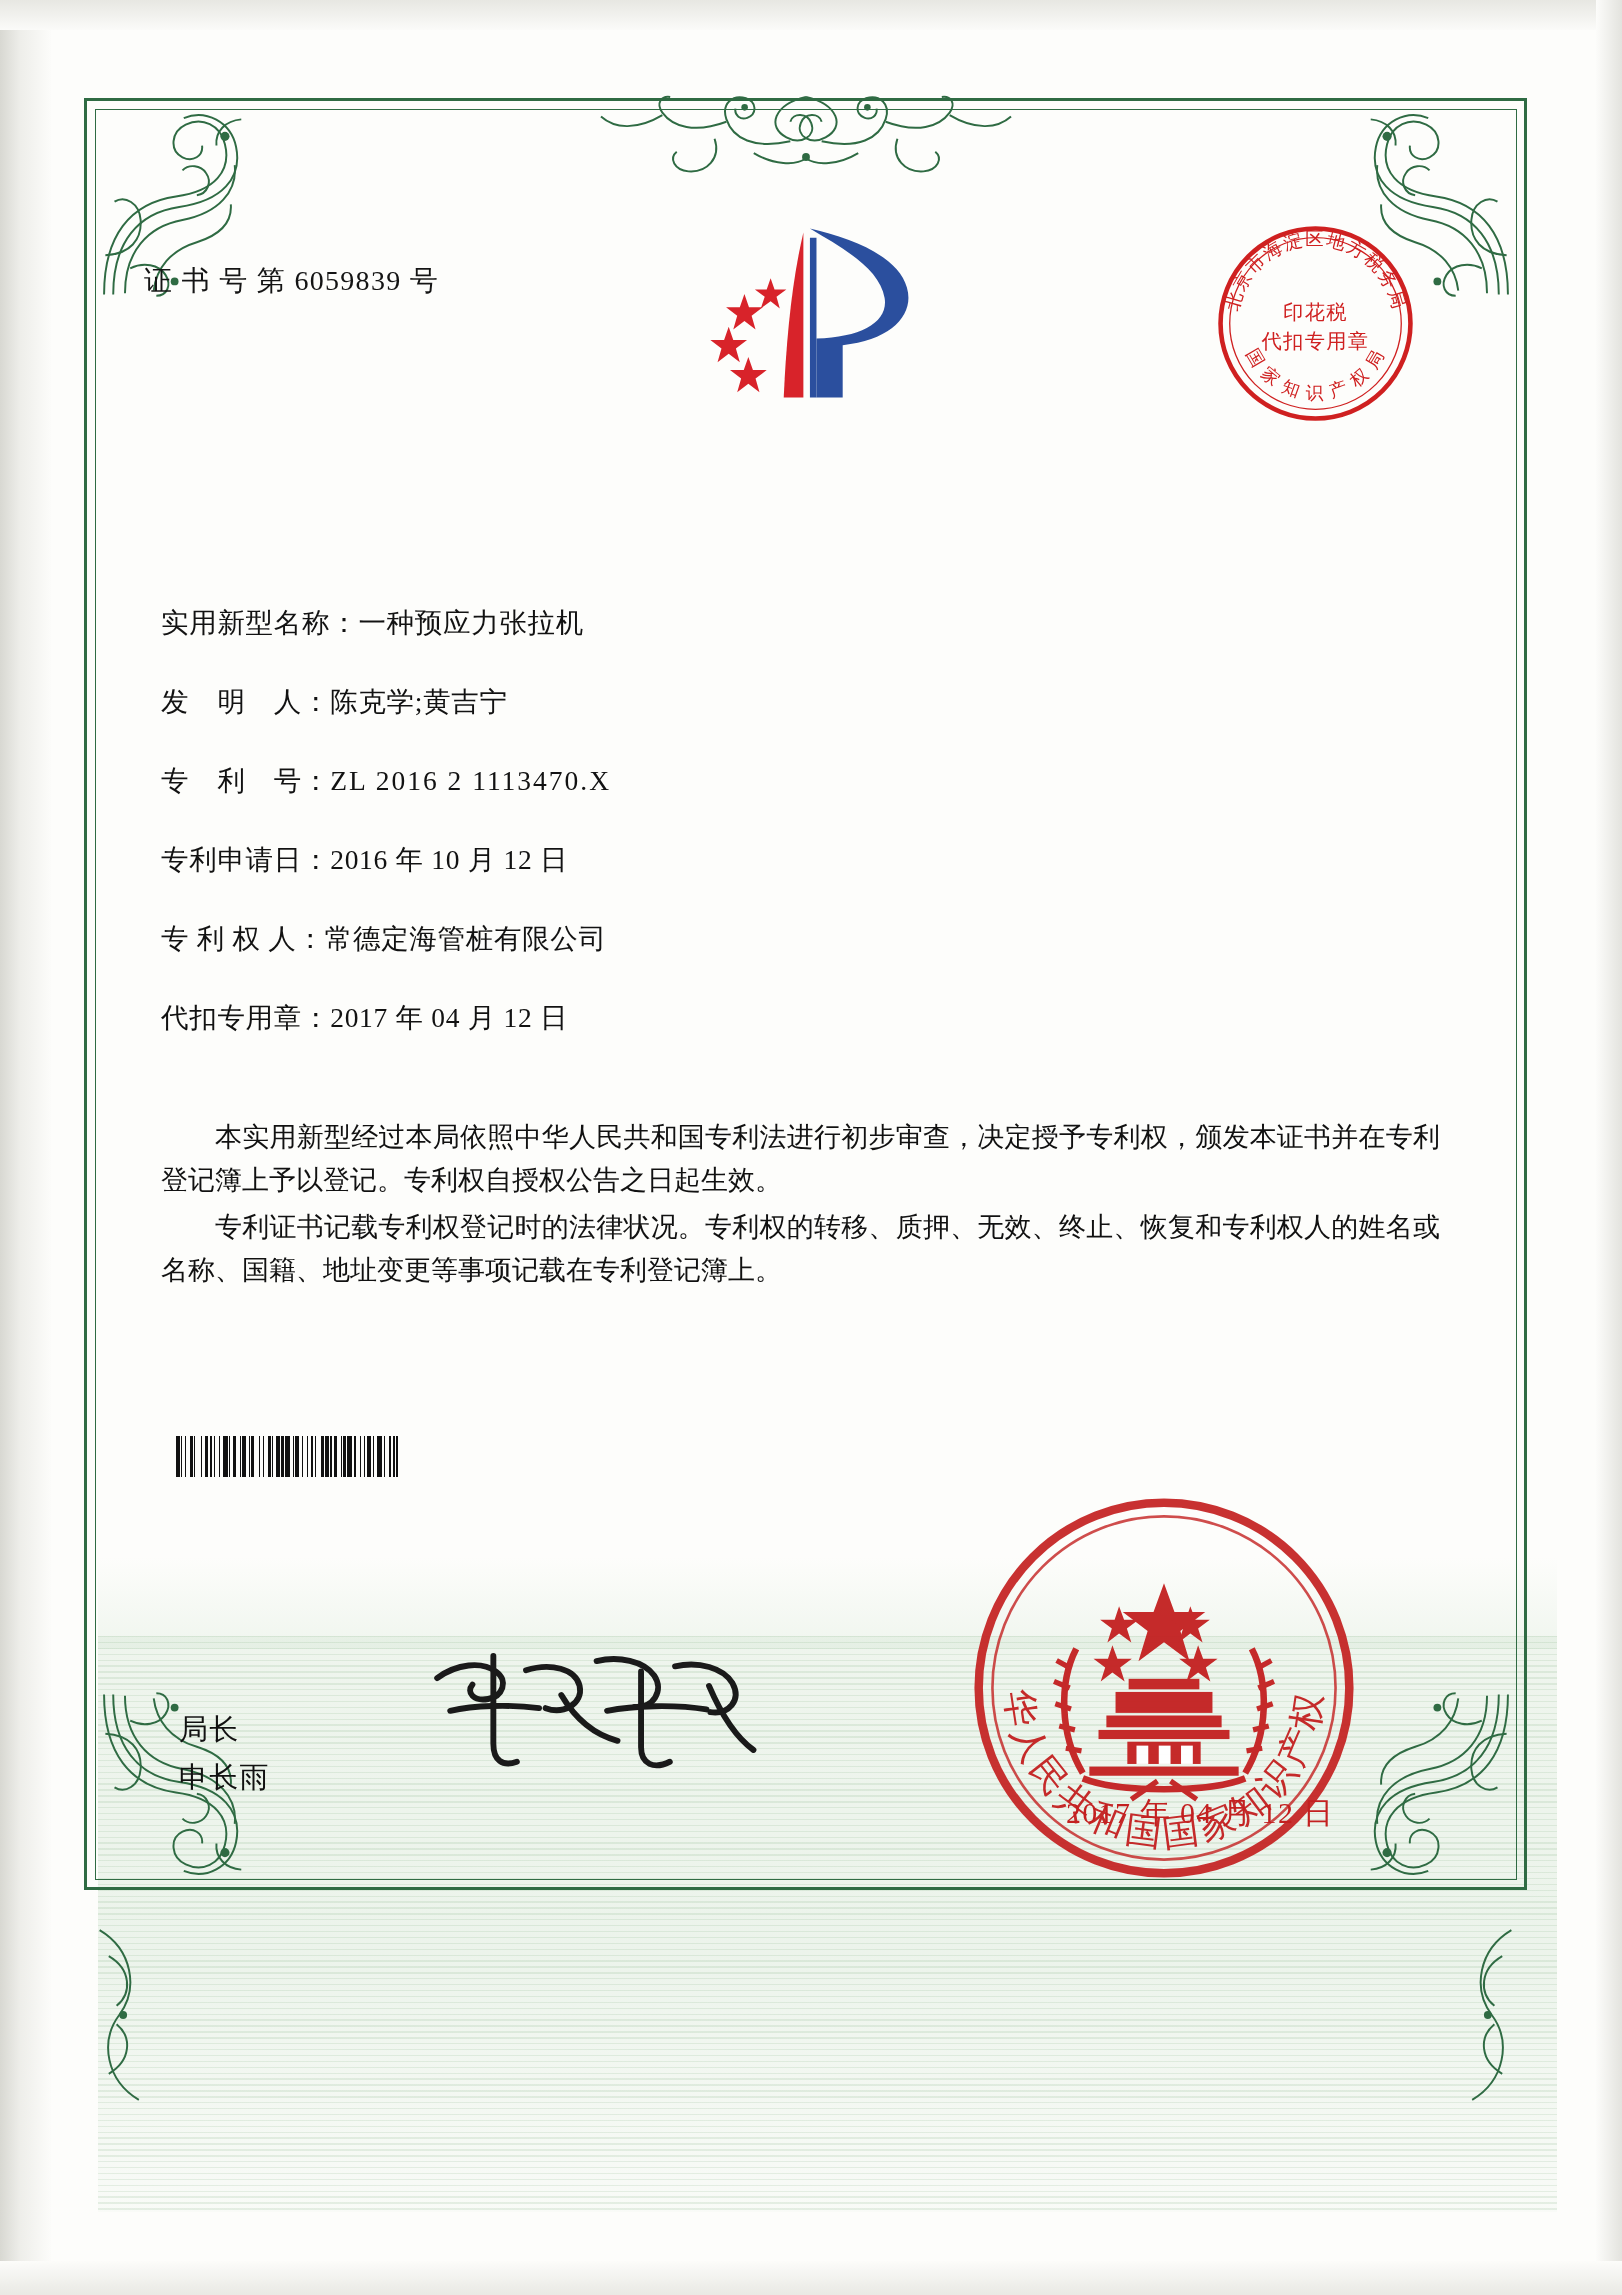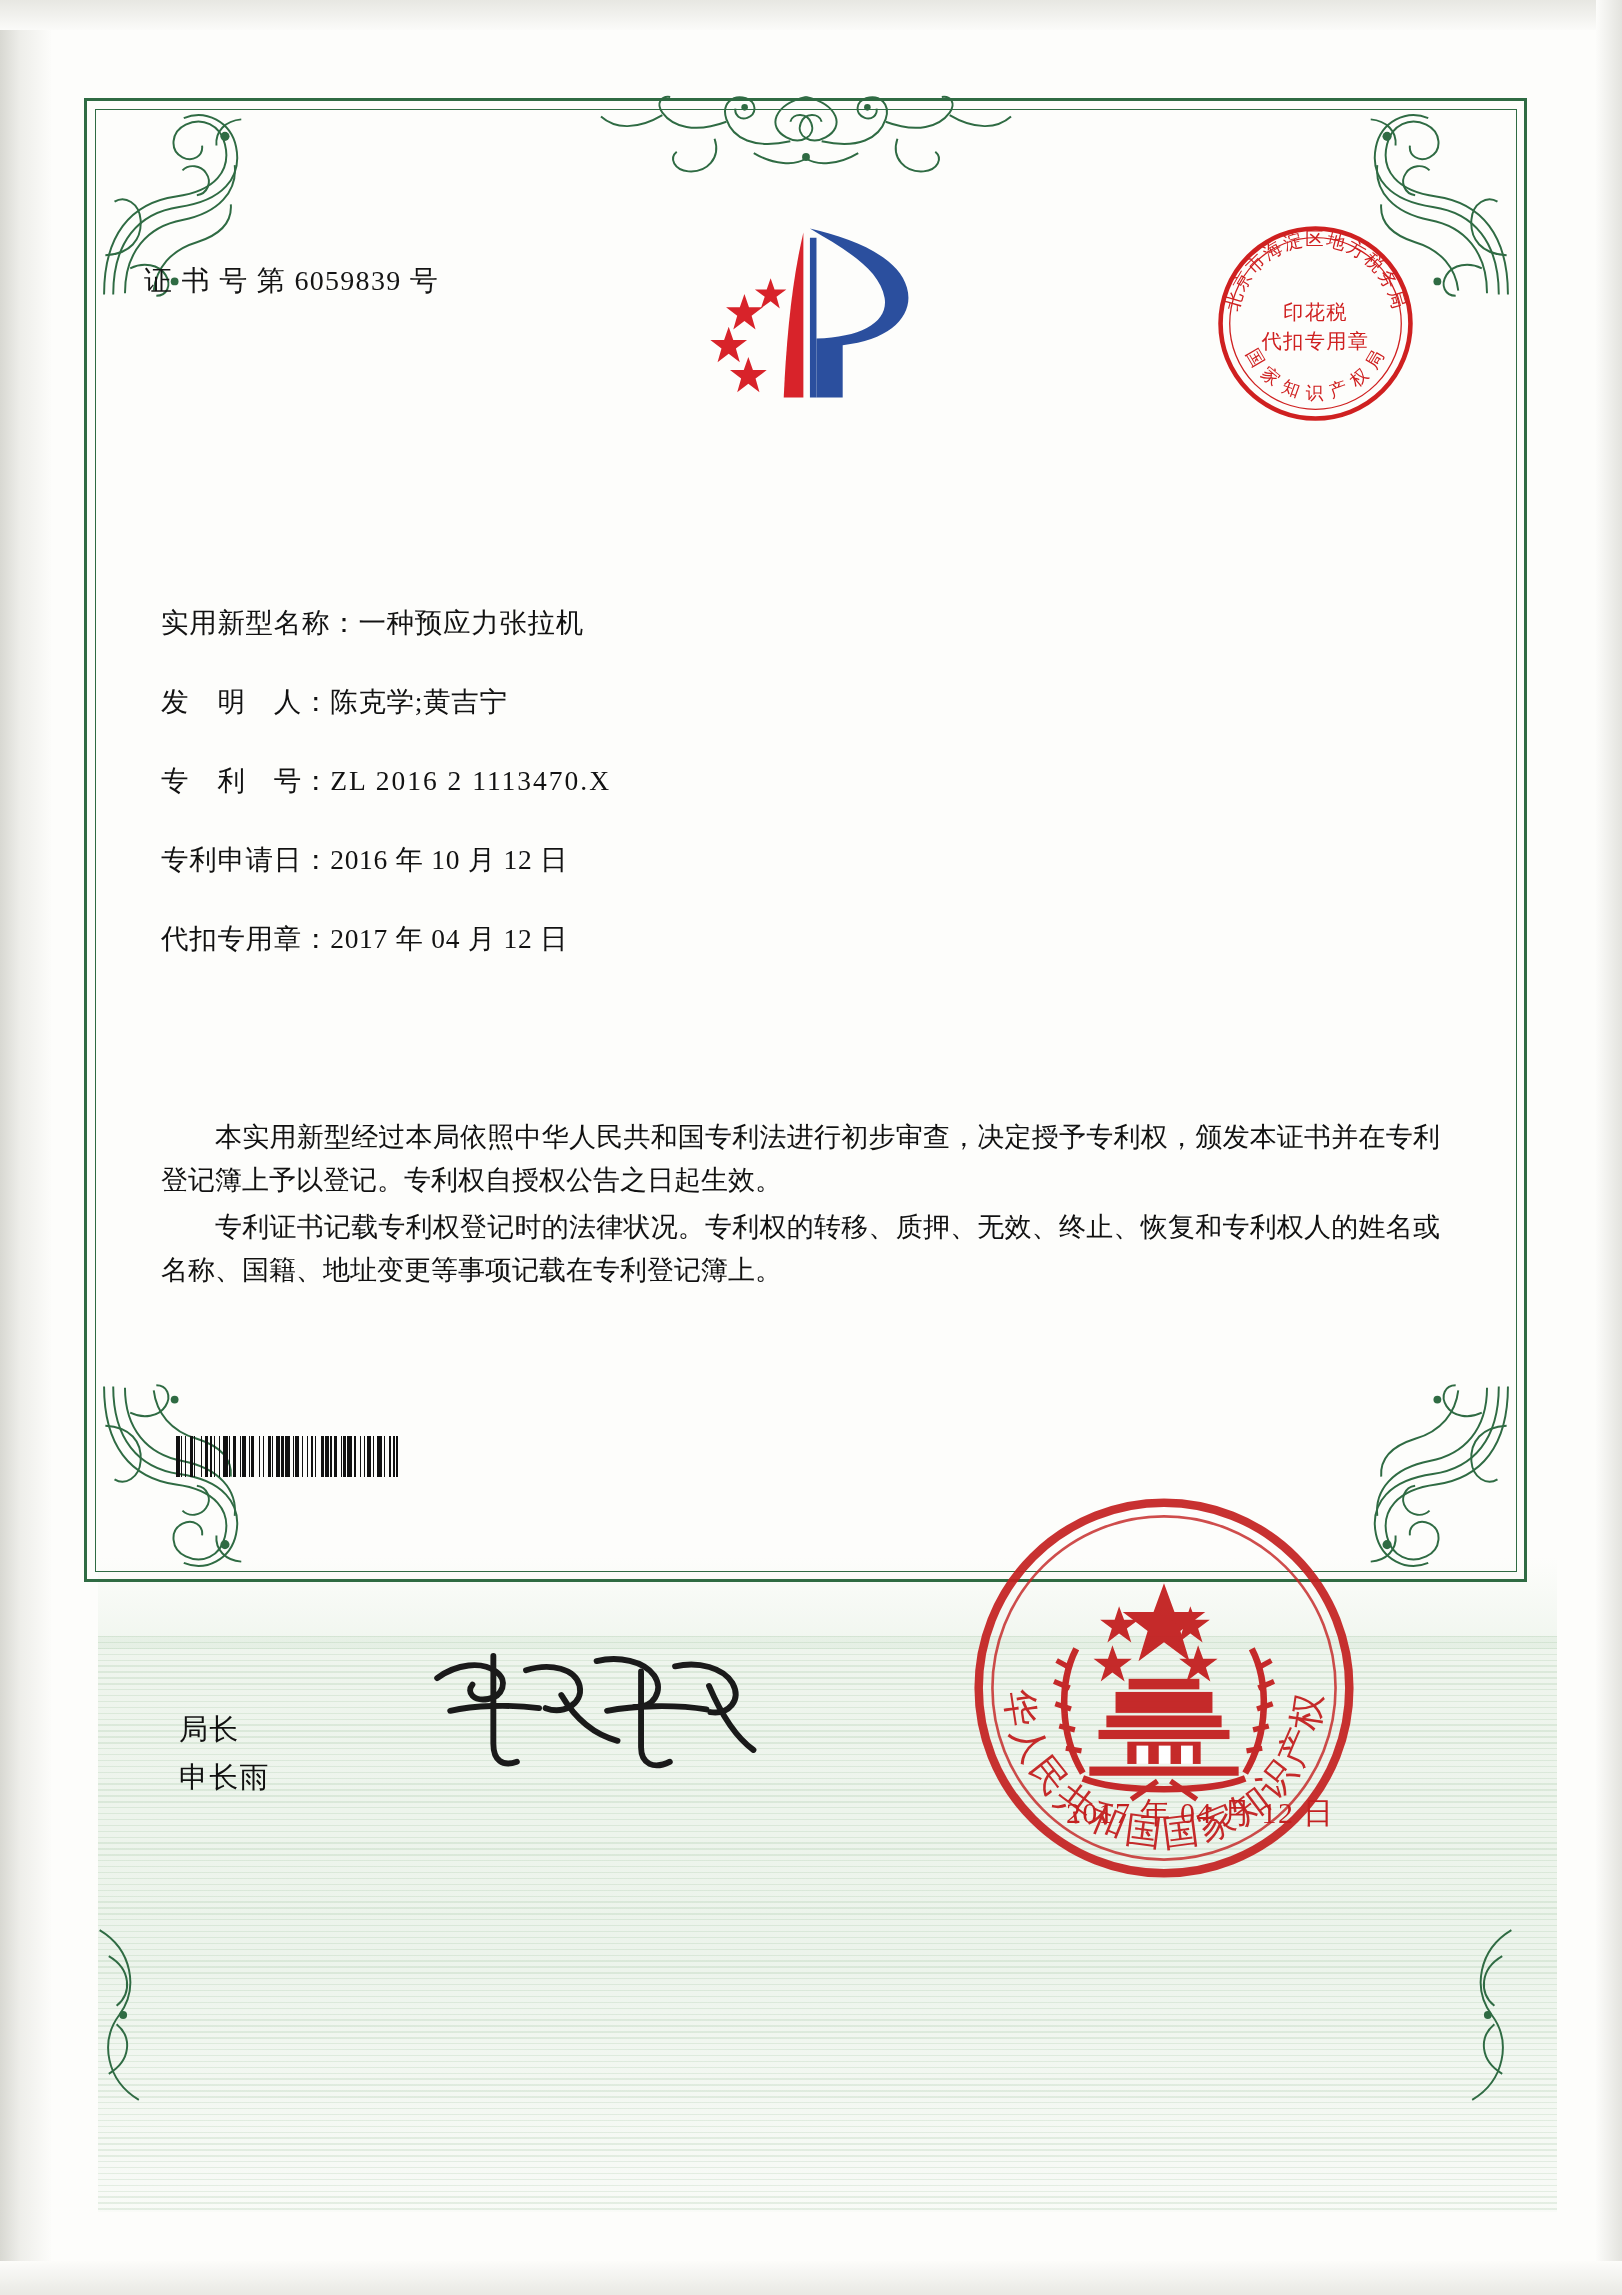--- a/index.html
+++ b/index.html
@@ -66,21 +66,21 @@
     height: 92px;
     background: linear-gradient(to bottom, rgba(255,255,255,0), rgba(205,226,205,0.28));
   }
 
   
   .cert {
     position: absolute;
     left: 84px;
     top: 98px;
     width: 1443px;
-    height: 1484px;
+    height: 1792px;
   }
   .frame-outer {
     position: absolute;
     inset: 0;
     border: 3.3px solid #2f6b43;
   }
   .frame-inner {
     position: absolute;
     inset: 10.5px;
     border: 1.3px solid #2f6b43;
@@ -439,20 +439,24 @@
         </div>
         <div class="field-row">
           <span class="field-label">专　利　号：</span>
           <span class="field-value mono">ZL 2016 2 1113470.X</span>
         </div>
         <div class="field-row">
           <span class="field-label">专利申请日：</span>
           <span class="field-value">2016 年 10 月 12 日</span>
         </div>
         <div class="field-row">
+          <span class="field-label">专 利 权 人：</span>
+          <span class="field-value">常德定海管桩有限公司</span>
+        </div>
+        <div class="field-row">
           <span class="field-label">代扣专用章：</span>
           <span class="field-value">2017 年 04 月 12 日</span>
         </div>
       </div>
 
       <div class="paras">
         <p>本实用新型经过本局依照中华人民共和国专利法进行初步审查，决定授予专利权，颁发本证书并在专利登记簿上予以登记。专利权自授权公告之日起生效。</p>
         <p>专利证书记载专利权登记时的法律状况。专利权的转移、质押、无效、终止、恢复和专利权人的姓名或名称、国籍、地址变更等事项记载在专利登记簿上。</p>
       </div>
 

